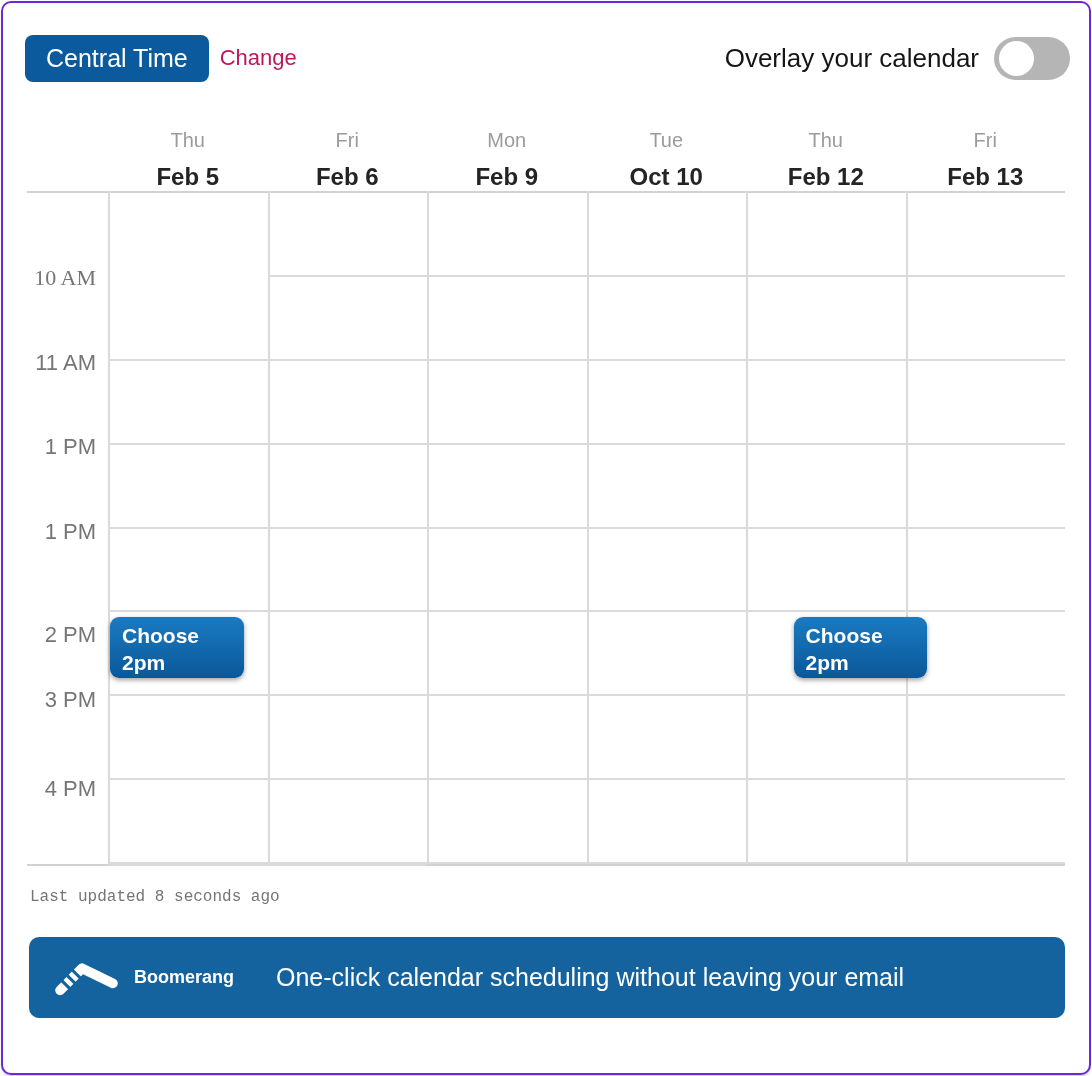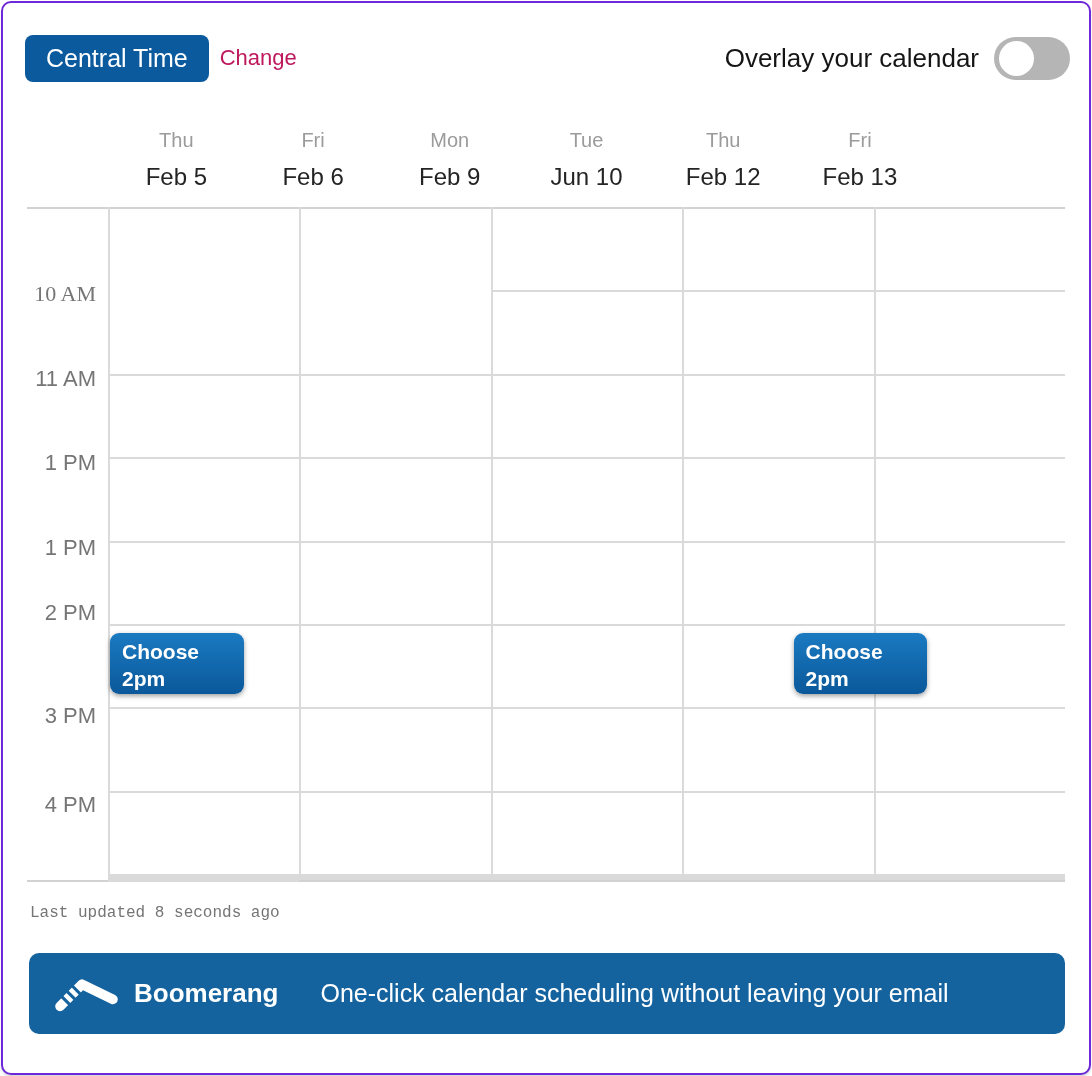--- a/index.html
+++ b/index.html
@@ -48,43 +48,43 @@
   }
   .toggle .knob {
     position: absolute; top: 4px; left: 5px;
     width: 35px; height: 35px; border-radius: 50%;
     background: #ffffff;
   }
 
   
   .cal { margin: 0 24px; }
   .cal-header {
-    display: grid; grid-template-columns: repeat(7, 1fr);
+    display: grid; grid-template-columns: repeat(6, 1fr);
     margin-left: 81px;
-    padding-top: 47px; padding-bottom: 16px;
+    padding-top: 47px; 
   }
   .day { text-align: center; }
   .weekday { font-size: 20px; color: #9b9b9b; }
-  .date { font-size: 24px; font-weight: normal; color: #242424; margin-top: 11px; }
+  .date { font-size: 24px; font-weight: bold; color: #242424; margin-top: 11px; }
 
   .grid-wrap { position: relative; height: 675px; }
   .grid-edge {
     position: absolute; left: 0; right: 0; height: 2px; background: #d2d2d2;
   }
   .grid-edge.top { top: 0; }
   .grid-edge.bottom { bottom: 0; }
   .time-label {
     position: absolute; left: 0; width: 69px; text-align: right;
     transform: translateY(-50%);
     font-size: 22px; color: #757575;
   }
   .cols {
     position: absolute; left: 81px; right: 0; top: 0; bottom: 0;
     display: grid;
-    grid-template-columns: repeat(5, 1fr);
+    grid-template-columns: repeat(6, 1fr);
     grid-template-rows: repeat(8, 1fr);
   }
   .cell { border-left: 2px solid #dadada; }
   .cell.ht { border-top: 2px solid #dadada; }
 
   .slot {
     position: absolute;
     width: calc(100%/7 - 3px); height: 61px;
     border-radius: 9px; border: none;
     background: linear-gradient(#1b7ac1, #0a589a);
@@ -102,21 +102,21 @@
   }
   .banner {
     margin: 31px 24px 0 26px;
     height: 81px; border-radius: 10px;
     background: #15639e;
     display: flex; align-items: center;
     color: #ffffff; text-decoration: none;
     cursor: pointer;
   }
   .banner .logo { margin-left: 24px; flex: 0 0 auto; display: block; }
-  .banner .brand { font-size: 26px; font-weight: bold; margin-left: 14px; }
+  .banner .brand { font-size: 18px; font-weight: bold; margin-left: 14px; }
   .banner .tagline { font-size: 25px; font-weight: normal; margin-left: 42px; }
 </style>
 </head>
 <body>
 
 <div class="card">
 
   <div class="topbar">
     <div class="tz-group">
       <button class="tz-btn">Central Time</button>
@@ -139,21 +139,21 @@
         <div class="day">
           <div class="weekday">Fri</div>
           <div class="date">Feb 6</div>
         </div>
         <div class="day">
           <div class="weekday">Mon</div>
           <div class="date">Feb 9</div>
         </div>
         <div class="day">
           <div class="weekday">Tue</div>
-          <div class="date">Jun 10</div>
+          <div class="date">Oct 10</div>
         </div>
         <div class="day">
           <div class="weekday">Thu</div>
           <div class="date">Feb 12</div>
         </div>
         <div class="day">
           <div class="weekday">Fri</div>
           <div class="date">Feb 13</div>
         </div>
       </div>
@@ -218,21 +218,21 @@
           <div class="cell ht"></div>
           <div class="cell ht"></div>
           <div class="cell ht"></div>
           <button class="slot" style="left: calc(0% + 2px); top: 425.875px;"><span>Choose</span><br><span>2pm</span></button>
           <button class="slot" style="left: calc(71.4286% + 2px); top: 425.875px;"><span>Choose</span><br><span>2pm</span></button>
         </div>
     <div class="time-label" style="top: 87.375px; font-family: Liberation Serif, serif;">10 AM</div>
         <div class="time-label" style="top: 171.75px;">11 AM</div>
         <div class="time-label" style="top: 256.125px;">1 PM</div>
         <div class="time-label" style="top: 340.5px;">1 PM</div>
-        <div class="time-label" style="top: 406px;">2 PM</div>
+        <div class="time-label" style="top: 444px;">2 PM</div>
         <div class="time-label" style="top: 509.25px;">3 PM</div>
         <div class="time-label" style="top: 598px;">4 PM</div>
       </div>
   </div>
 
   <div class="last-updated">Last updated 8 seconds ago</div>
 
   <a class="banner">
     <svg class="logo" width="67" height="42" viewBox="0 0 76 44">
       <path d="M8 36 L33 11 L68 28" fill="none" stroke="#ffffff" stroke-width="11" stroke-linecap="round" stroke-linejoin="round"></path>

